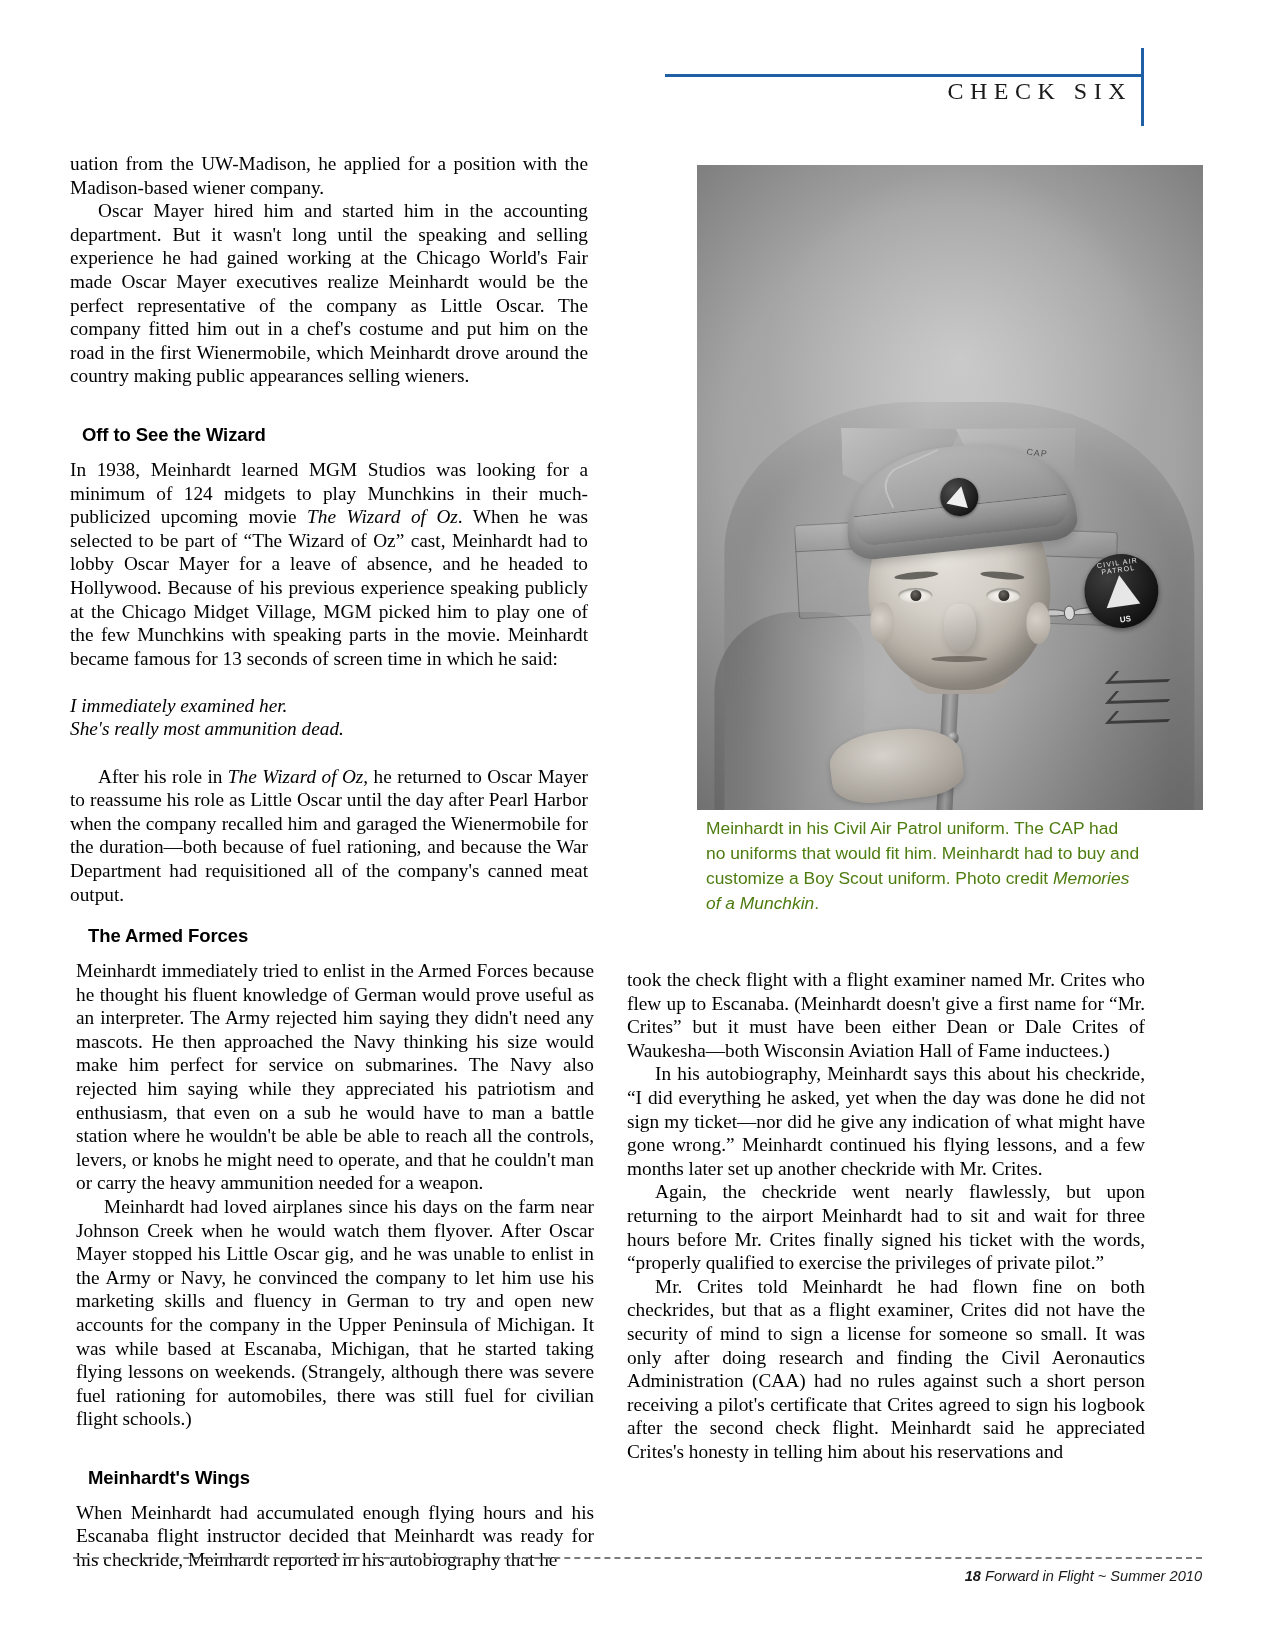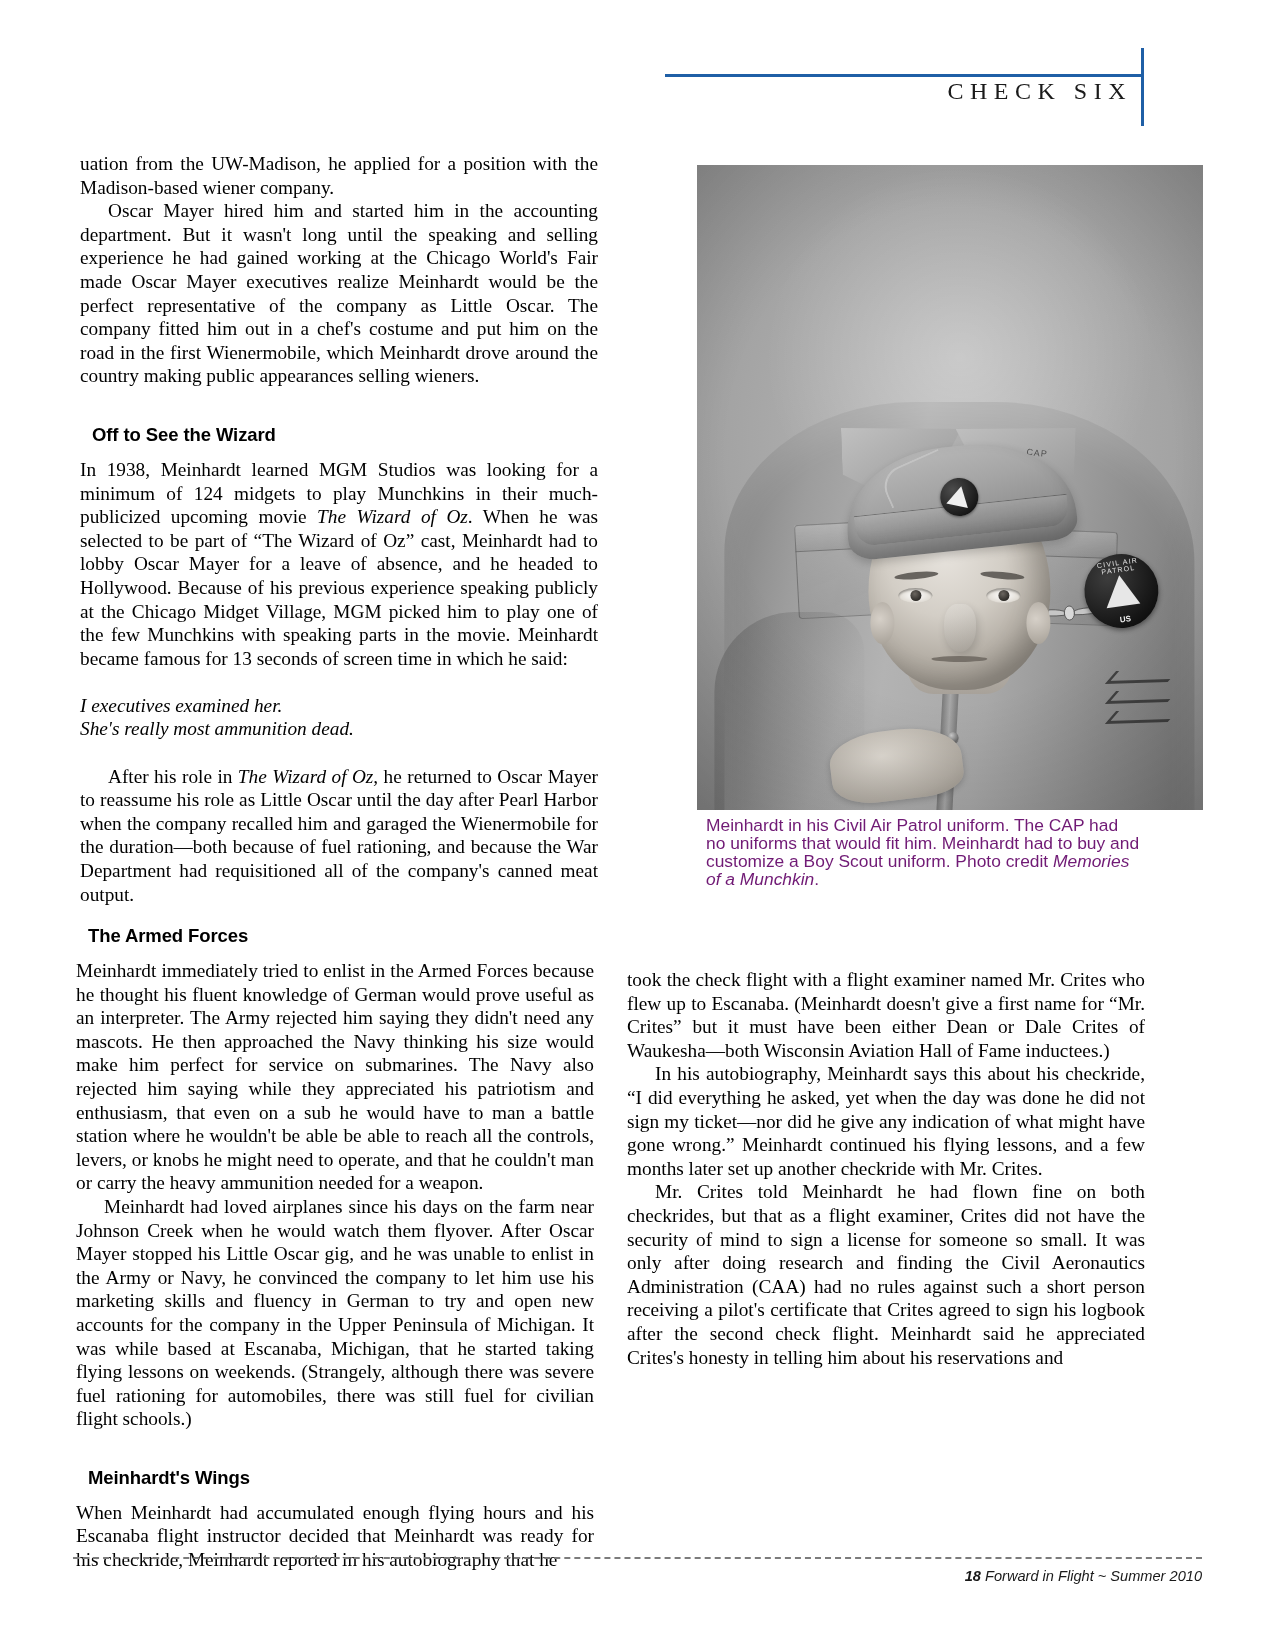--- a/index.html
+++ b/index.html
@@ -55,21 +55,21 @@
   
   .col {
     position: absolute;
     font-size: 19.3px;
     line-height: 23.6px;
     text-align: justify;
     text-justify: inter-word;
     hyphens: none;
   }
   .col-left-top {
-    left: 80px;
+    left: 70px;
     top: 152px;
     width: 518px;
   }
   .col-left-bottom {
     left: 76px;
     top: 912px;
     width: 518px;
   }
   .col-right-bottom {
     left: 627px;
@@ -444,22 +444,22 @@
   }
 
   
   .caption {
     position: absolute;
     left: 706px;
     top: 816px;
     width: 436px;
     font-family: "Liberation Sans", "DejaVu Sans", sans-serif;
     font-size: 17.4px;
-    line-height: 18px;
-    color: #701a75;
+    line-height: 25px;
+    color: #4d7c0f;
     text-align: left;
   }
   .caption em { font-style: italic; }
 
   
   .footer-rule {
     position: absolute;
     left: 73px;
     top: 1557px;
     width: 1129px;
@@ -495,40 +495,41 @@
   <div class="col col-left-top">
     <p>uation from the UW-Madison, he applied for a position with the Madison-based wiener company.</p>
     <p class="ind">Oscar Mayer hired him and started him in the accounting department. But it wasn't long until the speaking and selling experience he had gained working at the Chicago World's Fair made Oscar Mayer executives realize Meinhardt would be the perfect representative of the company as Little Oscar. The company fitted him out in a chef's costume and put him on the road in the first Wienermobile, which Meinhardt drove around the country making public appearances selling wieners.</p>
 
     <div class="gap-before-head"></div>
     <h2 class="sec">Off to See the Wizard</h2>
 
     <p><span>In 1938, Meinhardt learned MGM Studios was looking for a minimum of 124 midgets to play Munchkins in their much-publicized upcoming movie </span><em class="title">The Wizard of Oz</em><span>. When he was selected to be part of “The Wizard of Oz” cast, Meinhardt had to lobby Oscar Mayer for a leave of absence, and he headed to Hollywood. Because of his previous experience speaking publicly at the Chicago Midget Village, MGM picked him to play one of the few Munchkins with speaking parts in the movie. Meinhardt became famous for 13 seconds of screen time in which he said:</span></p>
 
     <div class="verse-gap"></div>
-    <p class="verse">I executives examined her.</p>
+    <p class="verse">I immediately examined her.</p>
     <p class="verse">She's really most ammunition dead.</p>
     <div class="verse-gap"></div>
 
     <p class="ind"><span>After his role in </span><em class="title">The Wizard of Oz,</em><span> he returned to Oscar Mayer to reassume his role as Little Oscar until the day after Pearl Harbor when the company recalled him and garaged the Wienermobile for the duration—both because of fuel rationing, and because the War Department had requisitioned all of the company's canned meat output.</span></p>
   </div>
 
   <div class="col col-left-bottom">
     <h2 class="sec">The Armed Forces</h2>
     <p>Meinhardt immediately tried to enlist in the Armed Forces because he thought his fluent knowledge of German would prove useful as an interpreter. The Army rejected him saying they didn't need any mascots. He then approached the Navy thinking his size would make him perfect for service on submarines. The Navy also rejected him saying while they appreciated his patriotism and enthusiasm, that even on a sub he would have to man a battle station where he wouldn't be able be able to reach all the controls, levers, or knobs he might need to operate, and that he couldn't man or carry the heavy ammunition needed for a weapon.</p>
     <p class="ind">Meinhardt had loved airplanes since his days on the farm near Johnson Creek when he would watch them flyover. After Oscar Mayer stopped his Little Oscar gig, and he was unable to enlist in the Army or Navy, he convinced the company to let him use his marketing skills and fluency in German to try and open new accounts for the company in the Upper Peninsula of Michigan. It was while based at Escanaba, Michigan, that he started taking flying lessons on weekends. (Strangely, although there was severe fuel rationing for automobiles, there was still fuel for civilian flight schools.)</p>
 
     <div class="gap-before-head"></div>
     <h2 class="sec">Meinhardt's Wings</h2>
     <p>When Meinhardt had accumulated enough flying hours and his Escanaba flight instructor decided that Meinhardt was ready for his checkride, Meinhardt reported in his autobiography that he</p>
   </div>
 
   <div class="col col-right-bottom">
     <p>took the check flight with a flight examiner named Mr. Crites who flew up to Escanaba. (Meinhardt doesn't give a first name for “Mr. Crites” but it must have been either Dean or Dale Crites of Waukesha—both Wisconsin Aviation Hall of Fame inductees.)</p>
     <p class="ind">In his autobiography, Meinhardt says this about his checkride, “I did everything he asked, yet when the day was done he did not sign my ticket—nor did he give any indication of what might have gone wrong.”  Meinhardt continued his flying lessons, and a few months later set up another checkride with Mr. Crites.</p>
+    <p class="ind">Again, the checkride went nearly flawlessly, but upon returning to the airport Meinhardt had to sit and wait for three hours before Mr. Crites finally signed his ticket with the words, “properly qualified to exercise the privileges of private pilot.”</p>
     <p class="ind">Mr. Crites told Meinhardt he had flown fine on both checkrides, but that as a flight examiner, Crites did not have the security of mind to sign a license for someone so small. It was only after doing research and finding the Civil Aeronautics Administration (CAA) had no rules against such a short person receiving a pilot's certificate that Crites agreed to sign his logbook after the second check flight. Meinhardt said he appreciated Crites's honesty in telling him about his reservations and</p>
   </div>
 
   <div class="photo-wrap">
     <div class="photo">
 
       <div class="fig-body">
         <div class="arm-l"></div>
         <div class="placket"></div>
         <div class="btn-dot btn-1"></div>

